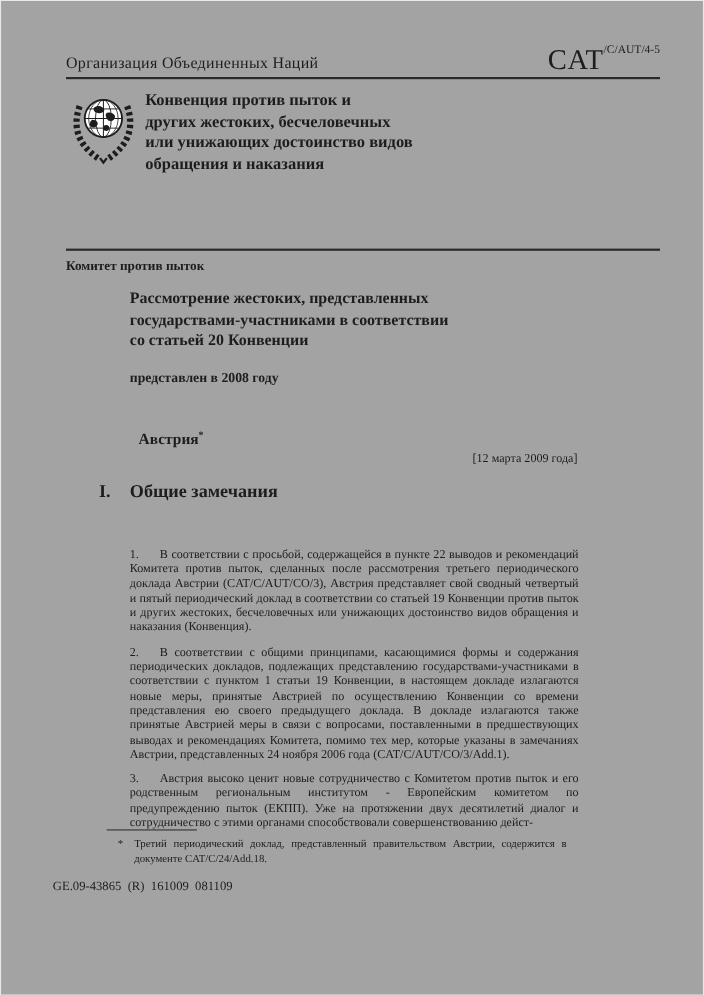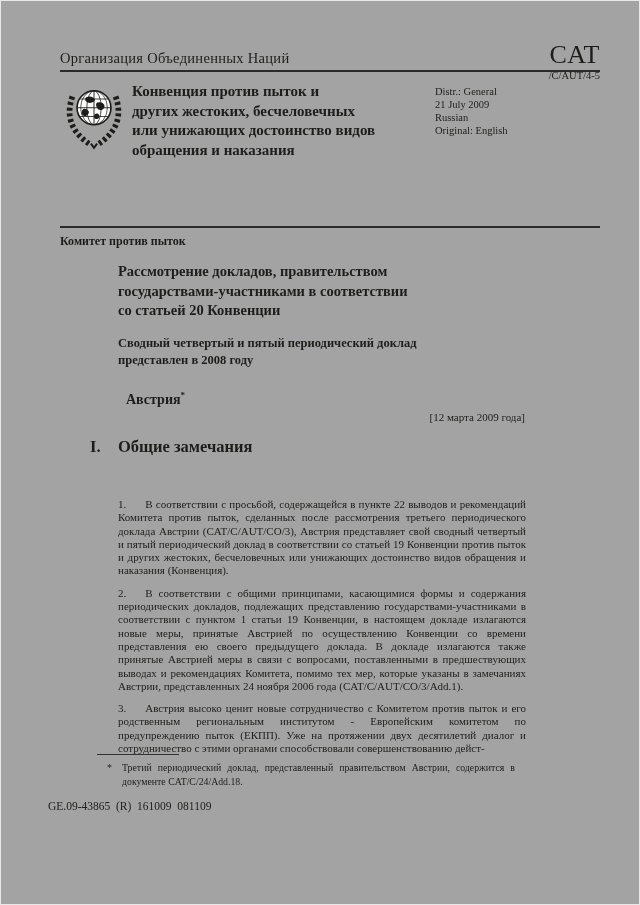--- a/index.html
+++ b/index.html
@@ -17,21 +17,21 @@
     box-shadow: inset 0 0 0 1px #e8e8e8;
   }
 
   
   .org-name {
     position: absolute; left: 60px; top: 50px;
     font-size: 14.5px; letter-spacing: 0.3px;
   }
   .doc-symbol {
     position: absolute; right: 40px; top: 40px;
-    display: flex; align-items: flex-end; flex-direction: column;
+    display: flex; align-items: flex-start;
   }
   .doc-symbol .main { font-size: 26px; letter-spacing: 0.5px; }
   .doc-symbol .sub  { font-size: 10.5px; }
 
   .rule-top {
     position: absolute; left: 60px; top: 70px;
     width: 540px; height: 2px; background: #2a2a2a;
   }
 
   
@@ -140,39 +140,32 @@
     </svg>
   </div>
 
   <div class="masthead-title">
     <div>Конвенция против пыток и</div>
     <div>других жестоких, бесчеловечных</div>
     <div>или унижающих достоинство видов</div>
     <div>обращения и наказания</div>
   </div>
 
-  <div class="distr-block">
-    <div>Distr.: General</div>
-    <div>21 July 2009</div>
-    <div>Russian</div>
-    <div>Original: English</div>
-  </div>
 
   <div class="rule-mid"></div>
 
   <div class="committee">Комитет против пыток</div>
 
   <div class="report-heading">
-    <div>Рассмотрение докладов, правительством</div>
+    <div>Рассмотрение жестоких, представленных</div>
     <div>государствами-участниками в соответствии</div>
     <div>со статьей 20 Конвенции</div>
   </div>
 
   <div class="report-subheading">
-    <div>Сводный четвертый и пятый периодический доклад</div>
     <div>представлен в 2008 году</div>
   </div>
 
   <div class="country-line">
     <span>Австрия</span><sup>*</sup>
   </div>
 
   <div class="date-line">[12 марта 2009 года]</div>
 
   <div class="section-heading">

